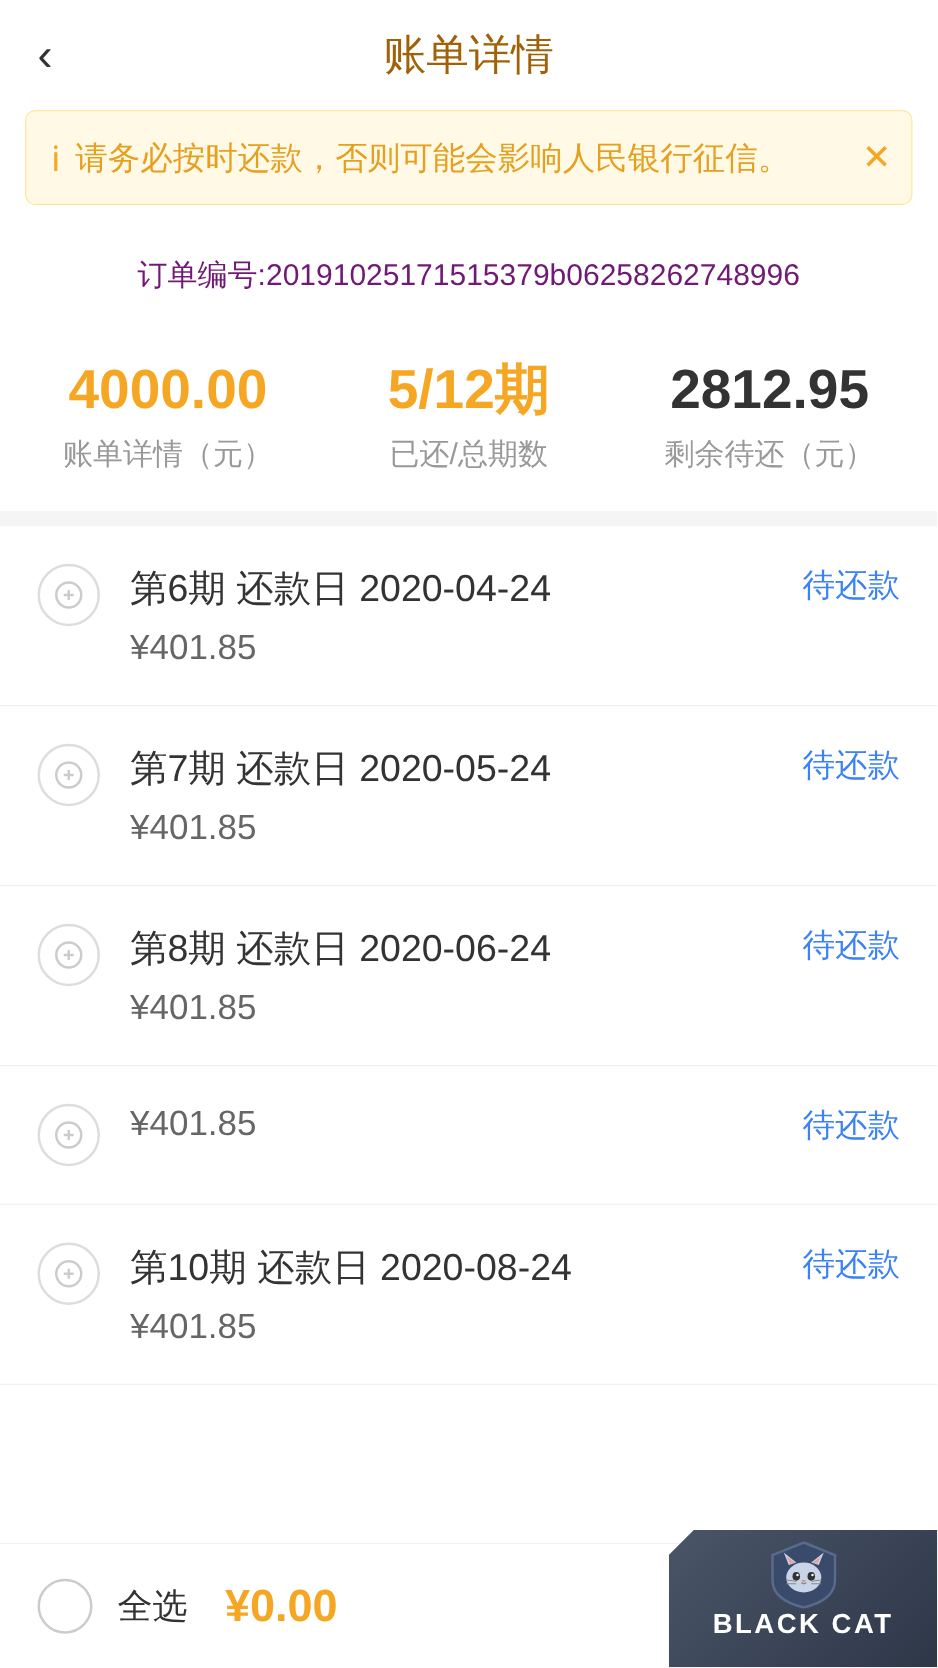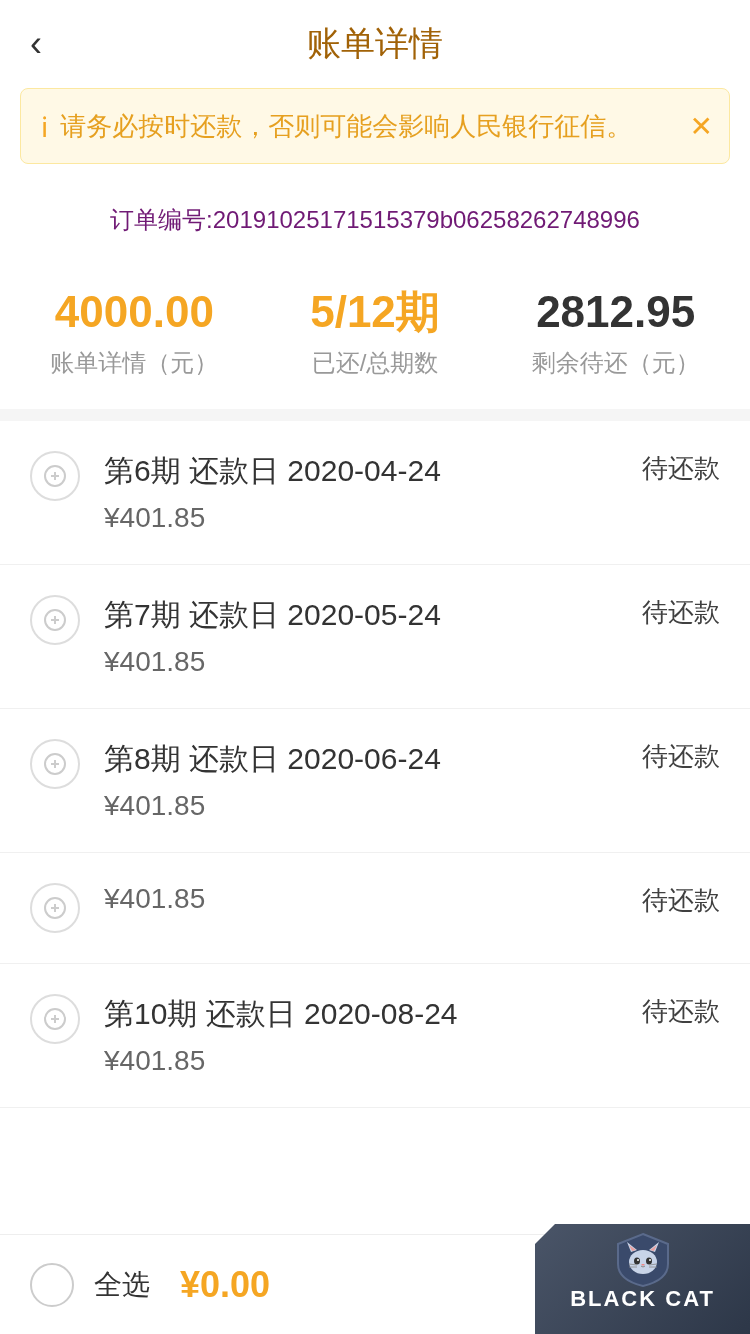--- a/index.html
+++ b/index.html
@@ -144,21 +144,21 @@
       font-size: 30px;
       color: #333;
       margin-bottom: 10px;
     }
     .installment-amount {
       font-size: 28px;
       color: #666;
     }
     .installment-status {
       font-size: 26px;
-      color: #404040;
+      color: #3b82f6;
     }
 
     
     .bottom-bar {
       position: fixed;
       bottom: 0;
       left: 0;
       width: 750px;
       height: 100px;
       background: #fff;

